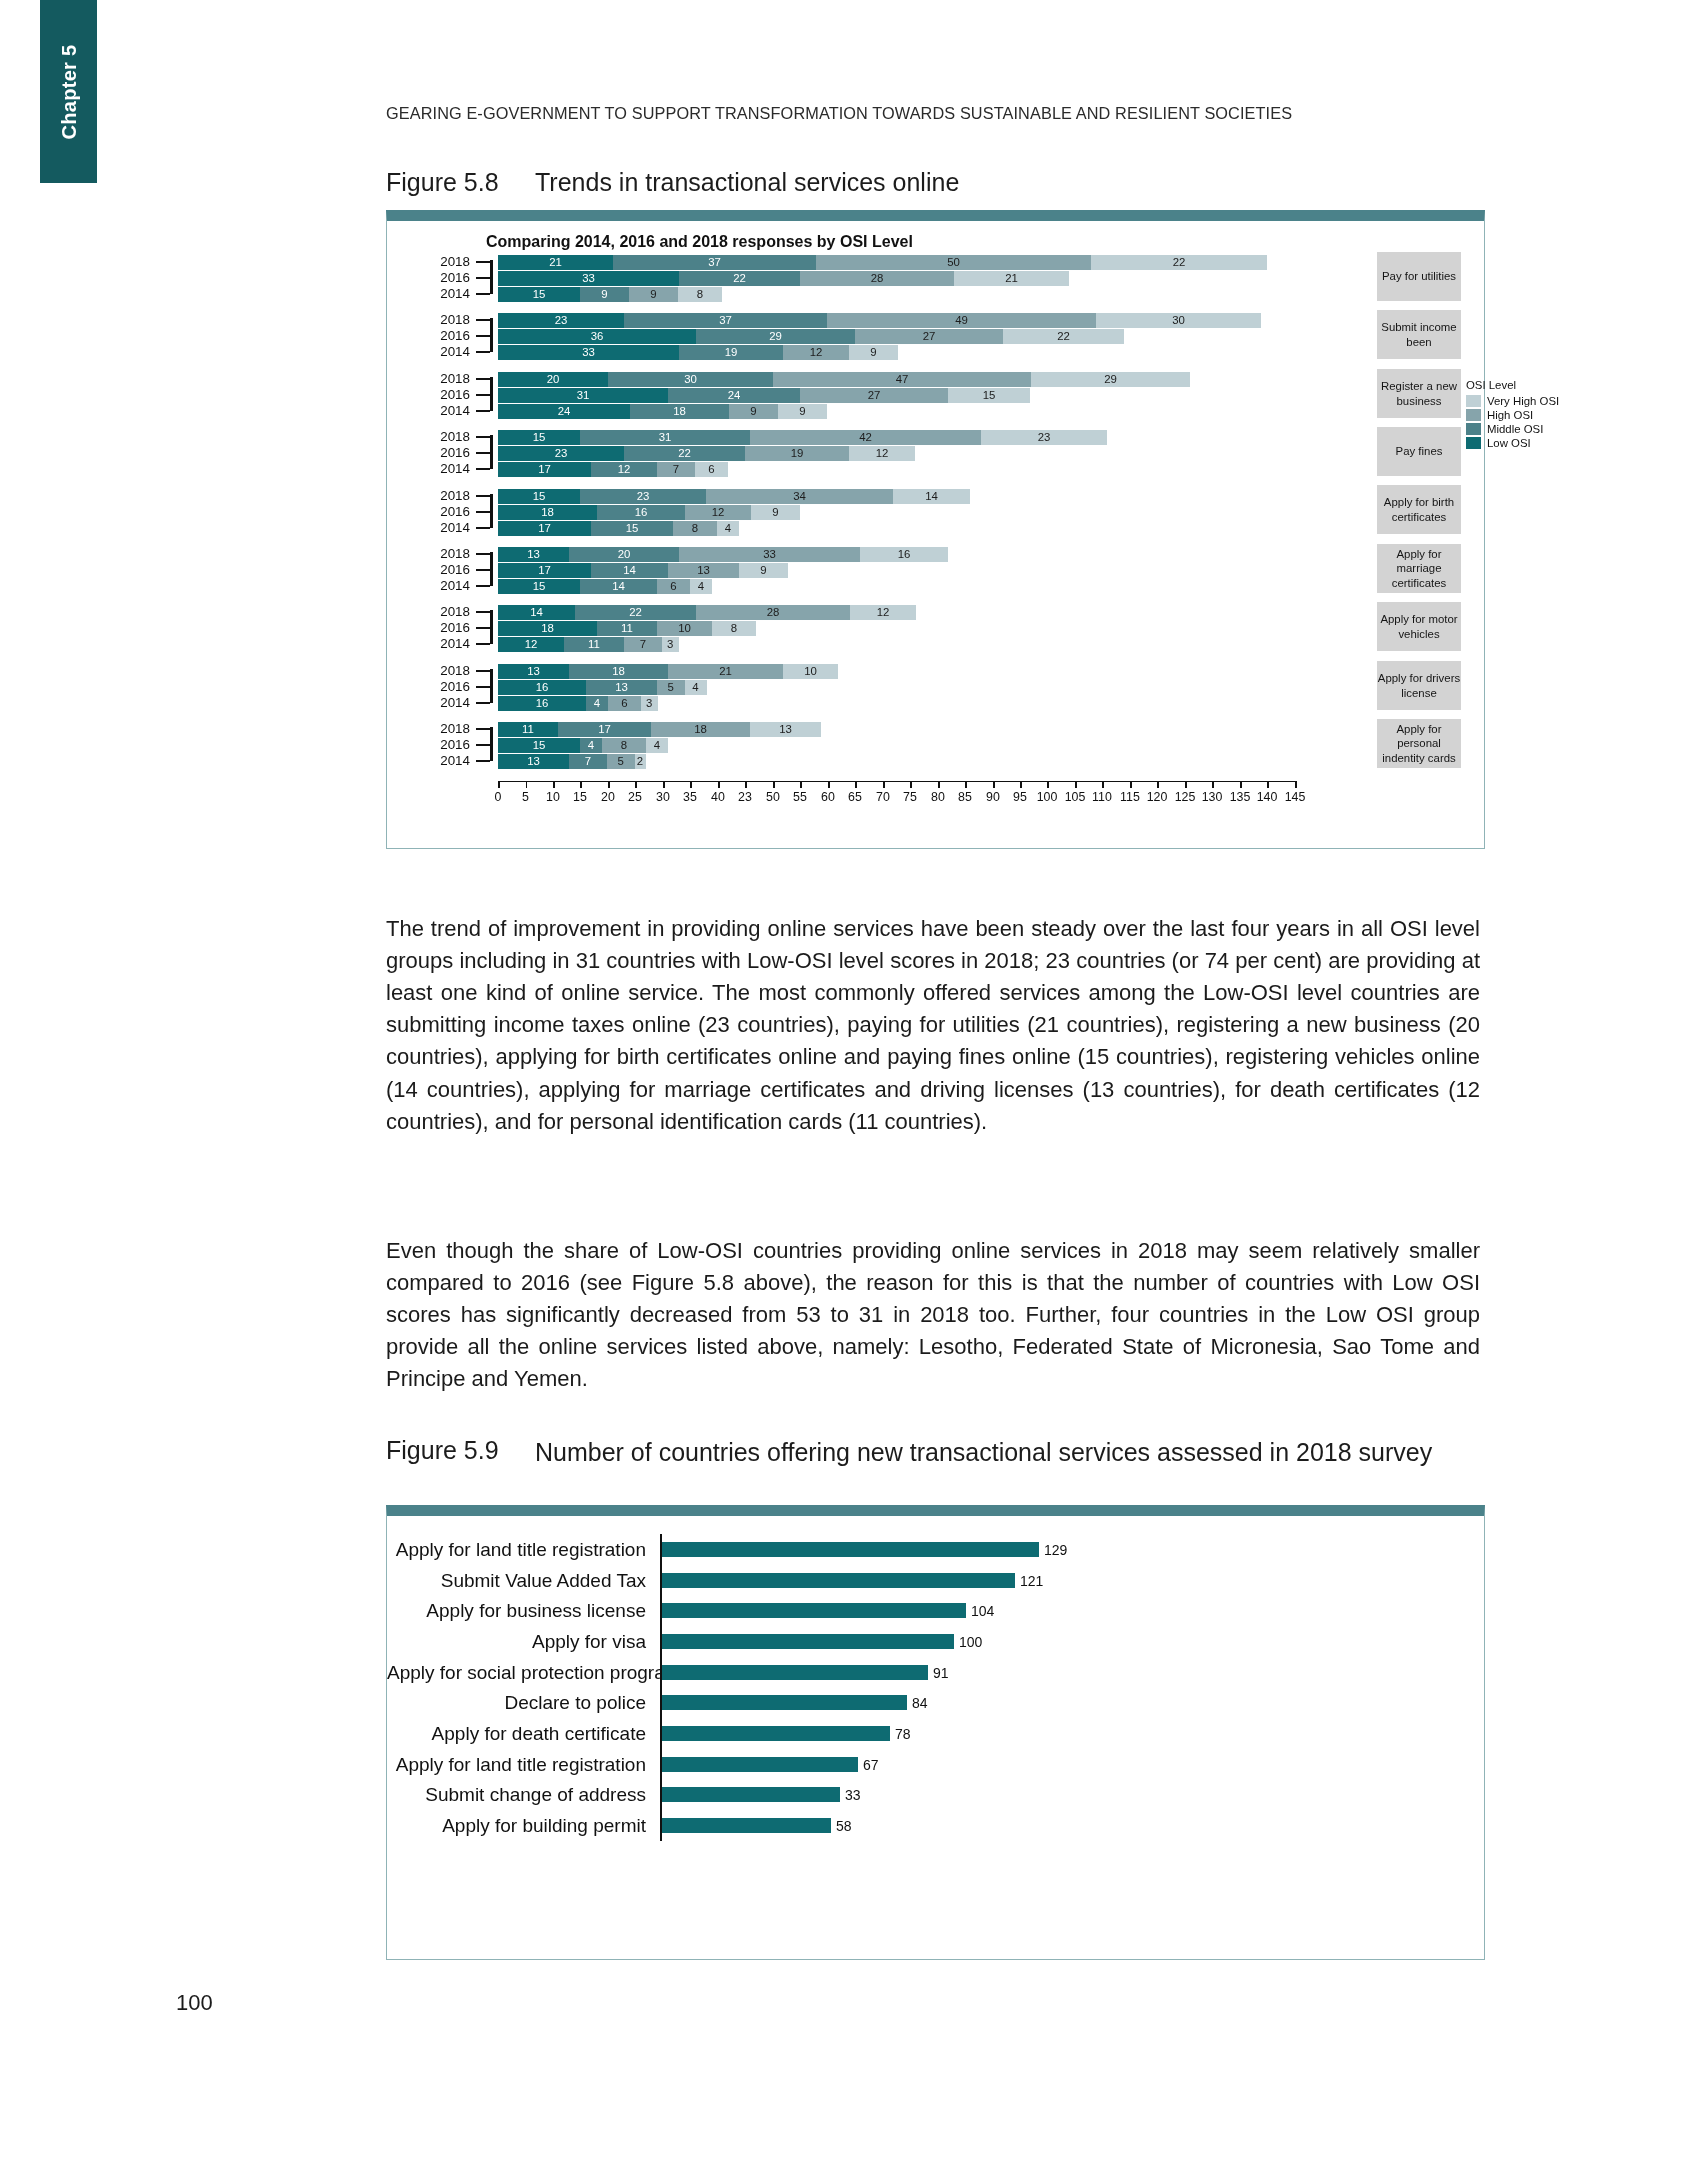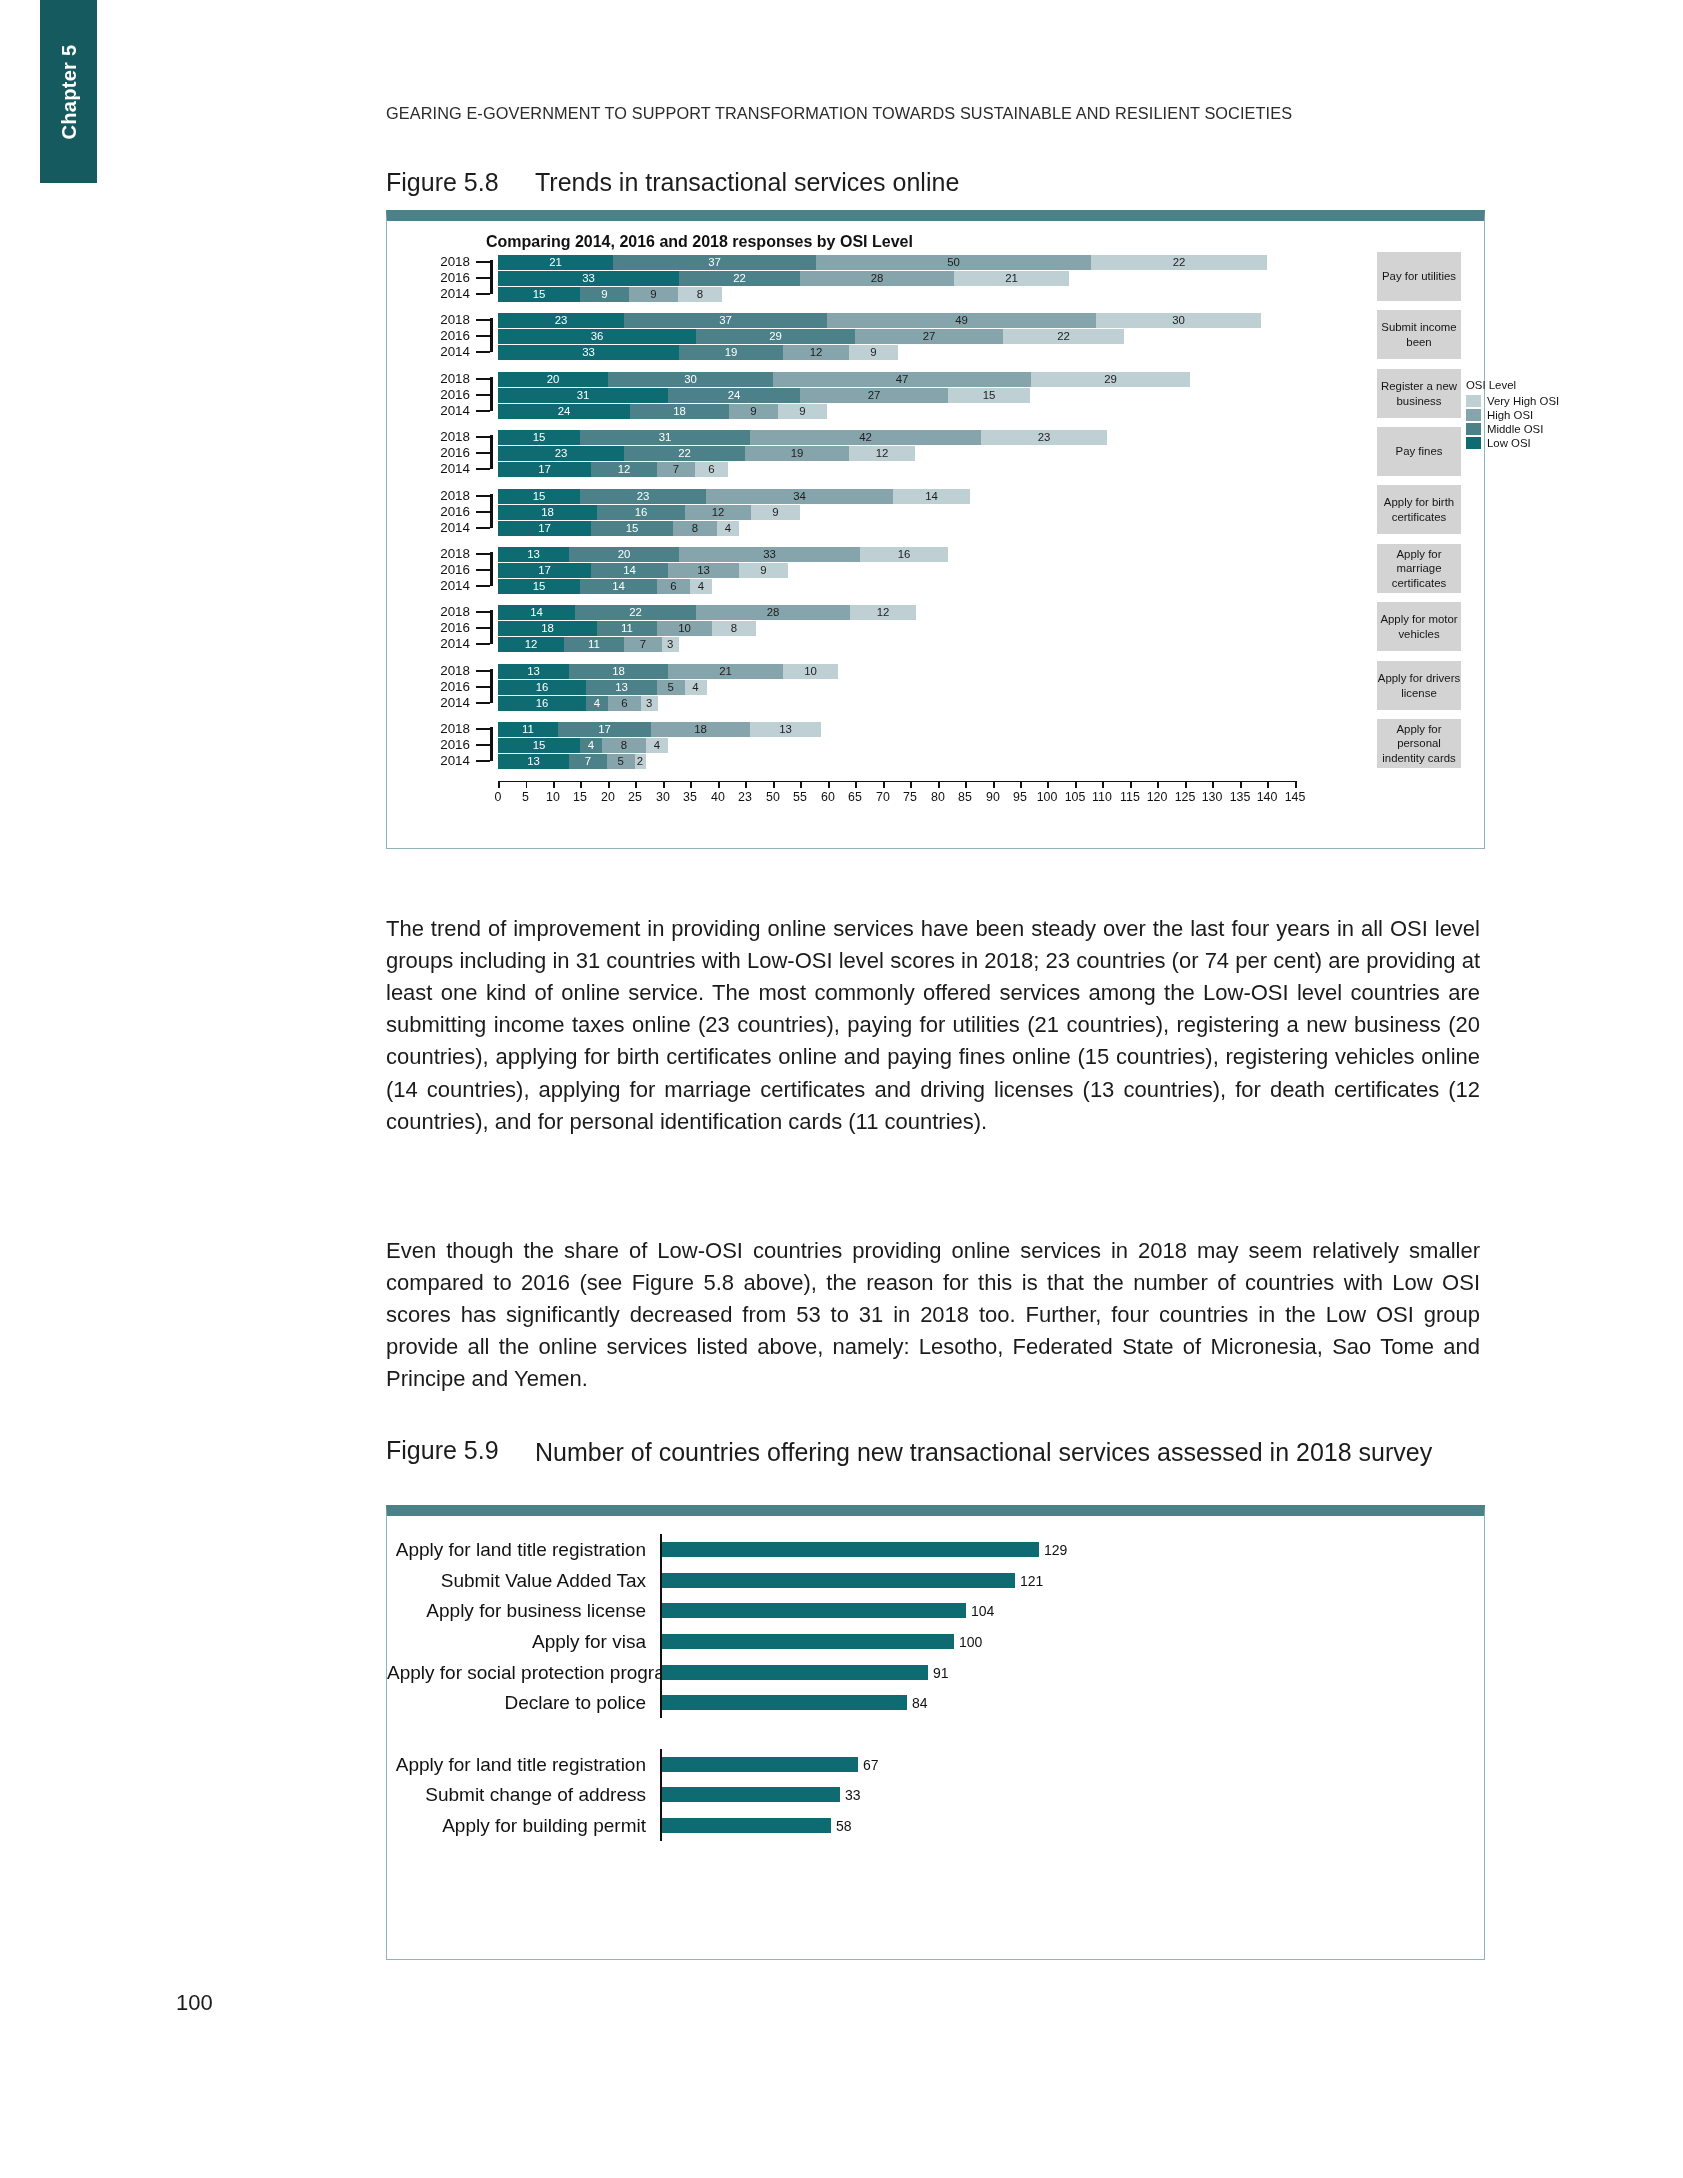--- a/index.html
+++ b/index.html
@@ -447,20 +447,26 @@
         <div class="f59-baraxis"></div>
         <div class="f59-bar" style="width: 266px; background: rgb(14, 107, 114);"></div>
         <div class="f59-val">91</div>
       </div>
       <div class="f59-row" style="top: 171px;">
         <div class="f59-label">Declare to police</div>
         <div class="f59-baraxis"></div>
         <div class="f59-bar" style="width: 245px; background: rgb(14, 107, 114);"></div>
         <div class="f59-val">84</div>
       </div>
+      <div class="f59-row" style="top: 202px;">
+        <div class="f59-label">Apply for death certificate</div>
+        <div class="f59-baraxis"></div>
+        <div class="f59-bar" style="width: 228px; background: rgb(14, 107, 114);"></div>
+        <div class="f59-val">78</div>
+      </div>
       <div class="f59-row" style="top: 233px;">
         <div class="f59-label">Apply for land title registration</div>
         <div class="f59-baraxis"></div>
         <div class="f59-bar" style="width: 196px; background: rgb(14, 107, 114);"></div>
         <div class="f59-val">67</div>
       </div>
       <div class="f59-row" style="top: 263px;">
         <div class="f59-label">Submit change of address</div>
         <div class="f59-baraxis"></div>
         <div class="f59-bar" style="width: 178px; background: rgb(14, 107, 114);"></div>

